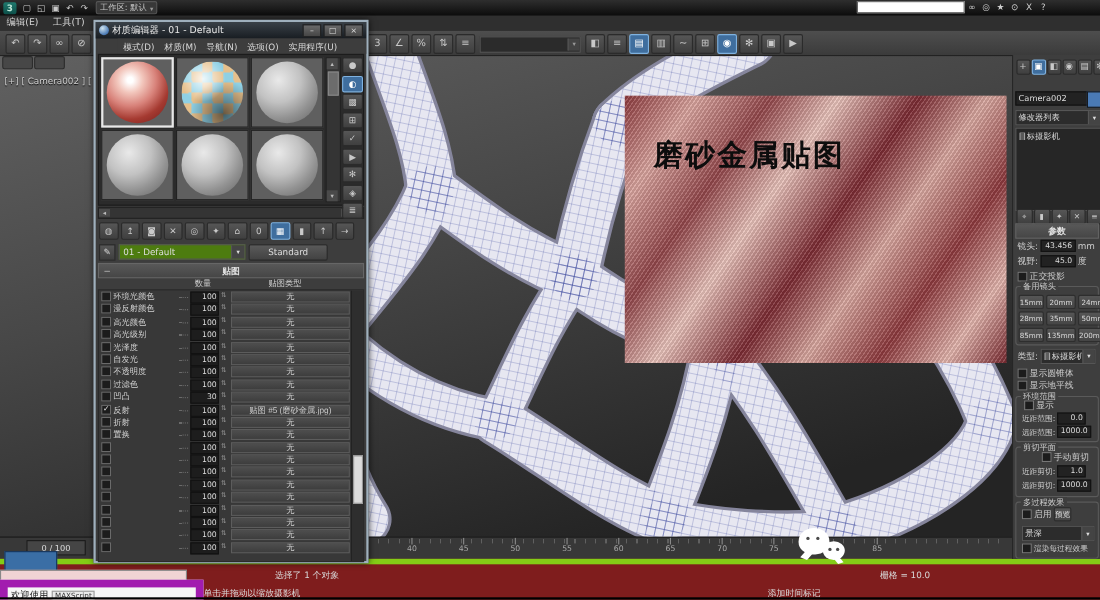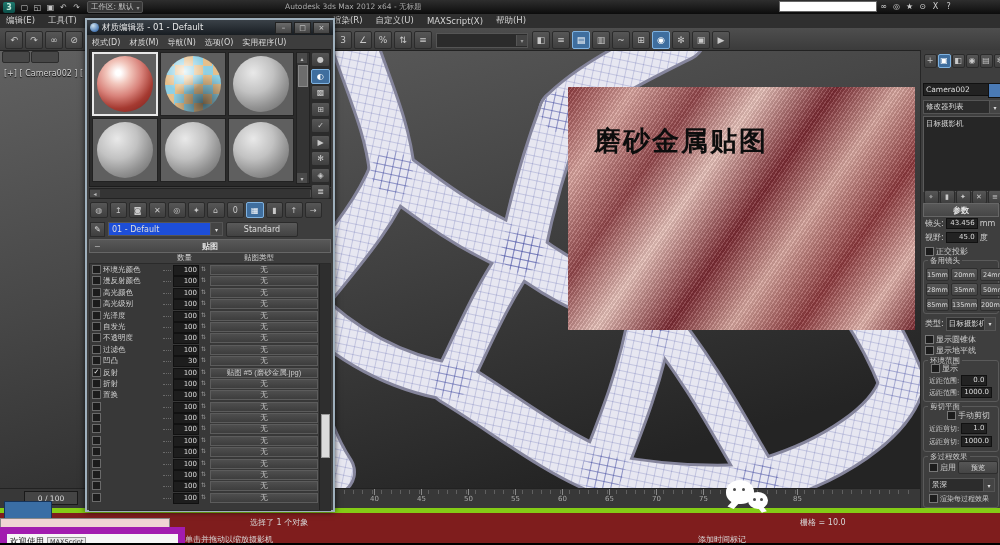--- a/index.html
+++ b/index.html
@@ -47,21 +47,21 @@
   .overlay .cap{position:absolute;left:26px;top:36px;font-size:27px;font-weight:bold;color:#0d0d0d;letter-spacing:2px;}
   
   .me{position:absolute;left:85px;top:18px;width:246px;height:490px;background:#3d3d3d;border:2px solid #9fb0bd;
       box-shadow:0 0 6px rgba(0,0,0,.7);z-index:40;font-size:8px;}
   .me-title{height:15px;background:linear-gradient(#3a4148,#181d22);display:flex;align-items:center;color:#e8e8e8;
             font-size:8.5px;padding:0 3px;}
   .me-title .mlogo{width:9px;height:9px;border-radius:50%;background:radial-gradient(circle at 35% 30%,#cfe3ef,#4a7ab5 70%);margin-right:3px;}
   .me-title .spacer{flex:1;}
   .wbtn{width:15px;height:10px;background:linear-gradient(#6a6a6a,#454545);border:1px solid #222;color:#ddd;font-size:7px;
         display:flex;align-items:center;justify-content:center;margin-left:2px;}
-  .me-menus{height:14px;display:flex;align-items:center;gap:9px;padding-left:5px;background:#3d3d3d;color:#d8d8d8;}
+  .me-menus{height:14px;display:flex;align-items:center;gap:9px;padding-left:5px;background:#3d3d3d;color:#d8d8d8;margin-left:20px;}
   .me-slots{position:relative;height:136px;background:#2b2b2b;border:1px solid #1c1c1c;margin:0 2px;}
   .slotgrid{position:absolute;left:2px;top:2px;width:202px;display:grid;grid-template-columns:repeat(3,66px);grid-auto-rows:64px;gap:2px;}
   .slot{background:#5f5f5f;border:1px solid #222;position:relative;display:flex;align-items:center;justify-content:center;}
   .slot.selected{border:2px solid #e8e8e8;}
   .ball{width:56px;height:56px;border-radius:50%;}
   .slot[data-variant="metal"] .ball{background:radial-gradient(circle at 38% 30%,#ffffff 5%,#f2c6bc 22%,#d8827a 45%,#a53a31 68%,#6e1a18 100%);}
   .slot[data-variant="checker"] .ball{background-image:
       radial-gradient(circle at 35% 28%,rgba(255,255,255,.85),rgba(255,255,255,0) 38%),
       radial-gradient(circle at 68% 85%,rgba(0,0,0,.55),rgba(0,0,0,0) 50%),
       conic-gradient(#8fd0e4 0 25%,#e6c08c 0 50%,#8fd0e4 0 75%,#e6c08c 0);
@@ -76,21 +76,21 @@
   .me-vtools{position:absolute;left:220px;top:2px;width:22px;display:flex;flex-direction:column;}
   .me-vtools .tbtn{width:17px;height:13px;font-size:8px;margin:0 0 1.5px 1px;}
   .hsb{height:9px;margin:1px 2px;background:#343434;border:1px solid #222;display:flex;align-items:center;font-size:6px;color:#bbb;}
   .hsb .cell{width:10px;height:7px;background:#4a4a4a;display:flex;align-items:center;justify-content:center;}
   .hsb .track{flex:1;}
   .me-htools{display:flex;padding:1px 2px;}
   .me-htools .tbtn{width:15.5px;height:14px;font-size:8px;}
   .me-namerow{display:flex;align-items:center;padding:1px 3px;gap:3px;height:16px;}
   .pickbtn{width:13px;height:13px;background:linear-gradient(#565656,#3f3f3f);border:1px solid #2b2b2b;color:#ddd;
            font-size:8px;display:flex;align-items:center;justify-content:center;}
-  .mtlname{width:110px;height:12px;background:#1d4ed8;border:1px solid #555;display:flex;align-items:center;color:#ddd;
+  .mtlname{width:110px;height:12px;background:#4d7c0f;border:1px solid #555;display:flex;align-items:center;color:#ddd;
            padding-left:3px;font-size:8px;text-align:right;}
   .mtlname i{margin-left:auto;width:11px;height:12px;background:#444;border-left:1px solid #555;font-style:normal;
              font-size:6px;display:flex;align-items:center;justify-content:center;}
   .stdbtn{width:70px;height:13px;background:linear-gradient(#5a5a5a,#424242);border:1px solid #2b2b2b;color:#ddd;
           font-size:8px;display:flex;align-items:center;justify-content:center;border-radius:2px;}
   .rollout{height:12px;margin:1px 2px 0 2px;background:linear-gradient(#585858,#464646);border:1px solid #666;
            display:flex;align-items:center;justify-content:center;color:#e2e2e2;font-weight:bold;position:relative;}
   .rollout .dash{position:absolute;left:4px;font-weight:normal;color:#bbb;}
   .mapshead{display:flex;height:10px;align-items:center;color:#cfcfcf;font-size:7.5px;margin:0 2px;}
   .mapshead .h1{margin-left:88px;} .mapshead .h2{margin-left:52px;}
@@ -132,21 +132,21 @@
   .cprow{position:absolute;left:4px;display:flex;align-items:center;gap:2px;height:11px;color:#ccc;white-space:nowrap;}
   .cpfield{background:#222;border:1px solid #111;height:9px;font-size:7px;color:#ddd;padding:0 2px;min-width:26px;
            text-align:right;line-height:9px;display:inline-block;}
   .cpchk{width:7px;height:7px;background:#1c1c1c;border:1px solid #777;display:inline-block;flex:none;}
   .cpgroup{position:absolute;left:2px;width:74px;border:1px solid #5a5a5a;border-radius:3px;}
   .cpgroup .gtitle{position:absolute;left:4px;top:-5px;background:#3e3e3e;padding:0 2px;font-size:7.5px;color:#ccc;}
   .lensgrid{position:absolute;left:5px;top:218px;width:70px;display:grid;grid-template-columns:repeat(3,1fr);gap:2px;}
   .lensbtn{height:11px;background:linear-gradient(#565656,#454545);border:1px solid #2e2e2e;border-radius:2px;
            color:#ddd;font-size:6.5px;display:flex;align-items:center;justify-content:center;}
   .prevbtn{height:11px;background:linear-gradient(#565656,#454545);border:1px solid #2e2e2e;border-radius:2px;
-           color:#ddd;font-size:7px;padding:0 12px;display:flex;align-items:center;}
+           color:#ddd;font-size:7px;padding:0 0;display:flex;align-items:center;}
   
   .timeline{position:absolute;left:0;top:488px;width:920px;height:20px;background:#383838;border-top:1px solid #222;z-index:3;}
   .tslider{position:absolute;left:24px;top:2px;width:52px;height:12px;background:#454545;border:1px solid #1a1a1a;
            font-size:7.5px;color:#ddd;display:flex;align-items:center;justify-content:center;}
   .ticks{position:absolute;left:165px;top:0;width:750px;height:19px;}
   .ticks::before{content:"";position:absolute;left:0;top:1px;width:100%;height:4px;
       background:repeating-linear-gradient(90deg,#606060 0 1px,transparent 1px 9.4px);}
   .ticklabels{display:flex;padding-left:186px;}
   .tick{width:47px;text-align:center;font-size:7px;color:#a8a8a8;padding-top:6px;
         background:linear-gradient(#8a8a8a,#8a8a8a) 50% 0/1px 6px no-repeat;}
@@ -204,47 +204,39 @@
   <span class="qbtn">▢</span>
       <span class="qbtn">◱</span>
       <span class="qbtn">▣</span>
       <span class="qbtn">↶</span>
       <span class="qbtn">↷</span>
     </div>
   <div class="wsbox">
     <span>工作区: 默认</span>
     <span class="arr"></span>
   </div>
-  <div class="wtitle">Autodesk 3ds Max 2012 x64 - 无标题</div>
   <div class="infocenter">
     <input class="icsearch" style="">
     <div class="hlist">
 
     <span class="icico">∞</span>
         <span class="icico">◎</span>
         <span class="icico">★</span>
         <span class="icico">⊙</span>
         <span class="icico">X</span>
         <span class="icico">?</span>
       </div>
   </div>
 </div>
 
 <div class="menubar">
   <div class="mgroup" style="left:6px;">
 
   <span>编辑(E)</span>
       <span>工具(T)</span>
-    </div>
-  <div class="mgroup" style="left:333px;">
-
-  <span>渲染(R)</span>
-      <span>自定义(U)</span>
-      <span>MAXScript(X)</span>
-      <span>帮助(H)</span>
     </div>
 </div>
 
 <div class="toolbar">
   <div class="tbar abs" style="left:4px;top:2px;">
 
   <span class="tbtn">↶</span>
       <span class="tbtn">↷</span>
       <span class="tbtn">∞</span>
       <span class="tbtn">⊘</span>

